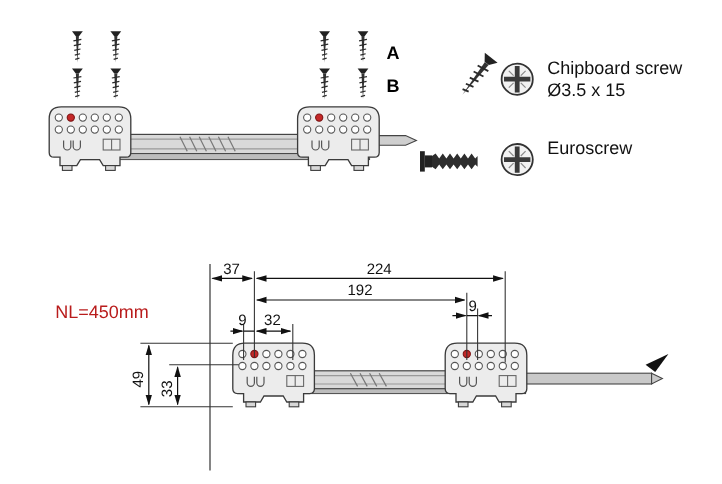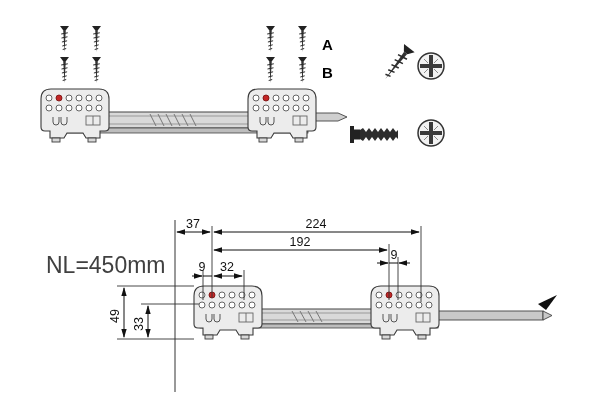--- a/index.html
+++ b/index.html
@@ -3,21 +3,21 @@
 <meta charset="utf-8">
 <style>
   html,body{margin:0;padding:0;background:#ffffff;}
   #stage{
     position:relative;width:602px;height:403px;background:#ffffff;
     font-family:"Liberation Sans",sans-serif;overflow:hidden;
   }
   .abs{position:absolute;}
   .legend-name,.legend-size{font-size:15px;color:#111;line-height:18px;white-space:nowrap;}
   .callout{font-size:15px;font-weight:bold;color:#000;}
-  .nl{font-size:23px;color:#404040;white-space:nowrap;}
+  .nl{font-size:15px;color:#b91c1c;white-space:nowrap;}
   svg{display:block;}
   text.dim{font-size:12.5px;fill:#111;font-family:"Liberation Sans",sans-serif;}
 </style>
 </head>
 <body>
 
 <div id="stage">
 
   <svg width="602" height="403" viewBox="0 0 602 403">
     <defs>
@@ -176,15 +176,18 @@
       <text class="dim" x="202" y="271" text-anchor="middle">9</text>
       <text class="dim" x="227" y="271" text-anchor="middle">32</text>
       <text class="dim" x="119" y="316" text-anchor="middle" transform="rotate(-90 119 316)">49</text>
       <text class="dim" x="143" y="324" text-anchor="middle" transform="rotate(-90 143 324)">33</text>
     </g>
   </svg>
 
   <div class="abs callout" style="left:322px;top:36px;">A</div>
   <div class="abs callout" style="left:322px;top:64px;">B</div>
 
+  <div class="abs legend-name" style="left:456px;top:49px;">Chipboard screw</div>
+  <div class="abs legend-size" style="left:456px;top:67px;">Ø3.5 x 15</div>
+  <div class="abs legend-name" style="left:456px;top:115px;">Euroscrew</div>
 
   <div class="abs nl" style="left:46px;top:252px;">NL=450mm</div>
 </div>
 
 </body></html>

